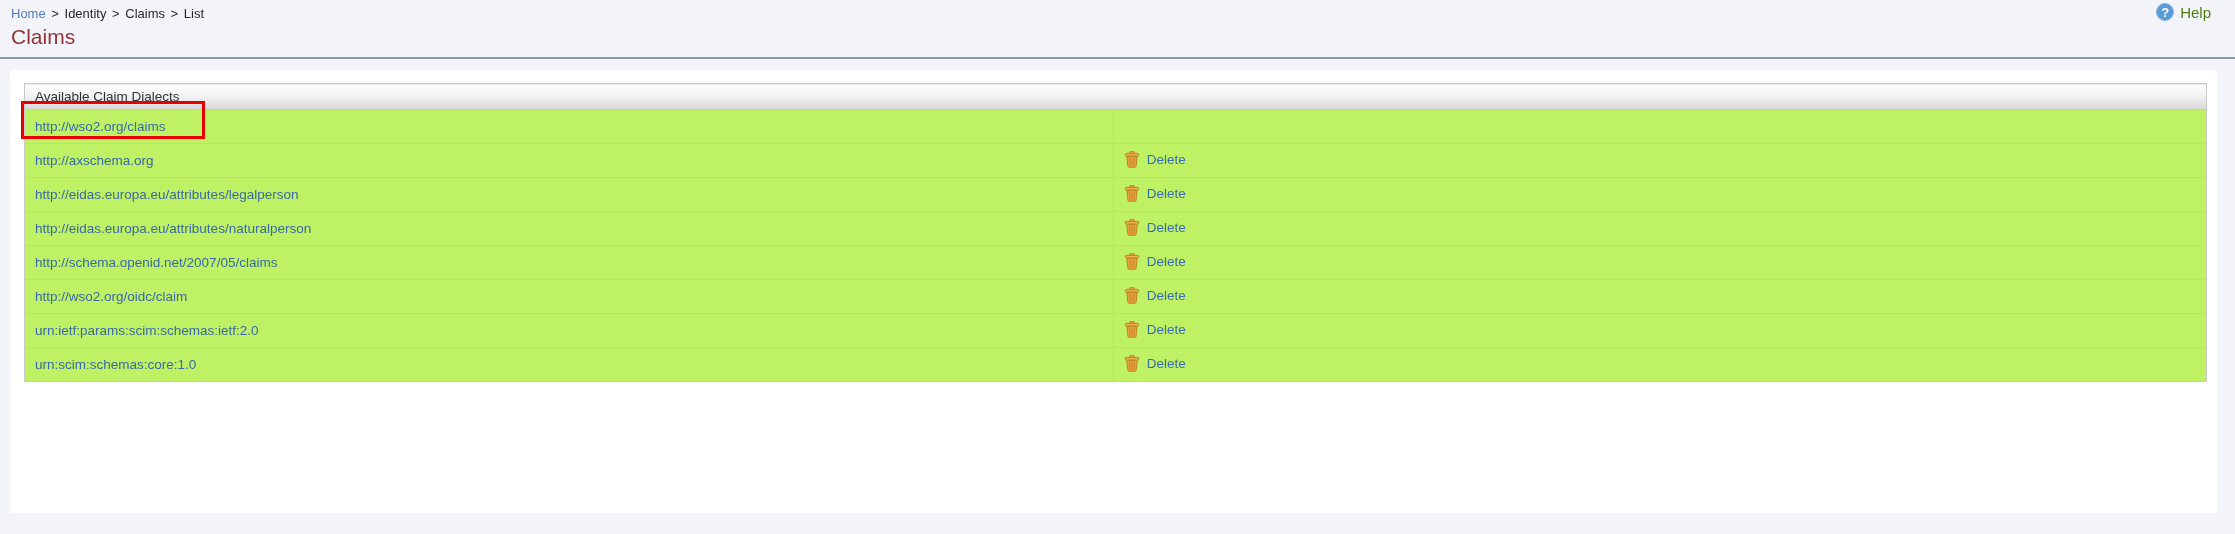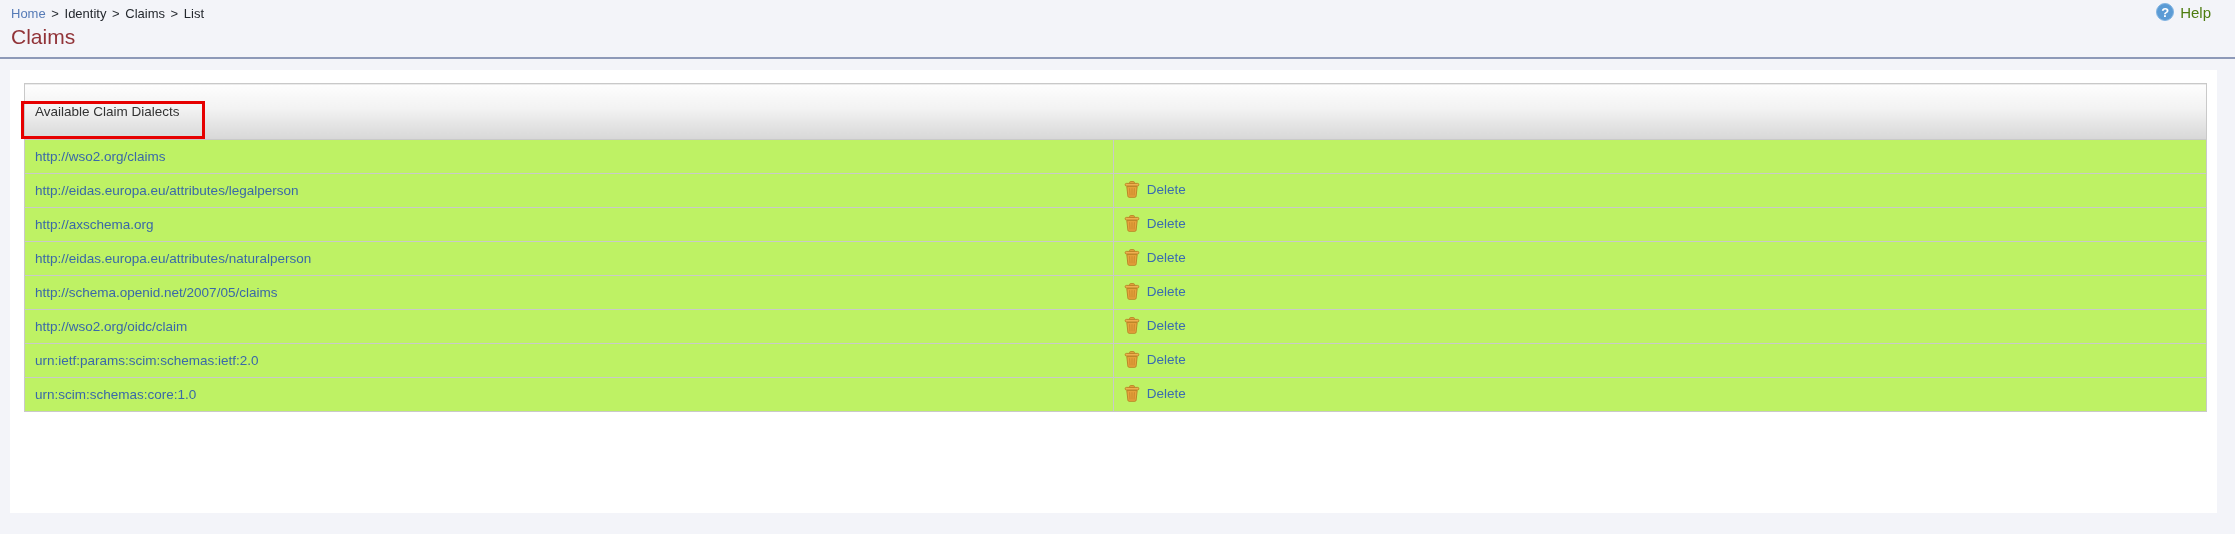--- a/index.html
+++ b/index.html
@@ -72,21 +72,21 @@
     border-collapse: collapse;
     border: 1px solid #c9c9c9;
     font-size: 13.5px;
   }
   table.dialect-table th {
     background: linear-gradient(to bottom, #fefefe 0%, #f2f2f2 45%, #d7d7d7 100%);
     border: 1px solid #c9c9c9;
     text-align: left;
     font-weight: normal;
     color: #333333;
-    padding: 20px 10px;
+    padding: 5px 10px;
     height: 26px;
   }
   table.dialect-table td {
     border: 1px solid #c9c9c9;
     padding: 0 10px;
     height: 34px;
     background: #bef264;
   }
   td.dialect-cell { width: 49.9%; }
   a.dialect-link {
@@ -141,42 +141,42 @@
     <td class="dialect-cell">
       <a class="dialect-link">http://wso2.org/claims</a>
     </td>
     <td class="action-cell">
       
     </td>
   </tr>
 
   <tr>
     <td class="dialect-cell">
+      <a class="dialect-link">http://axschema.org</a>
+    </td>
+    <td class="action-cell">
+      <a class="delete-link">
+        <span class="trash-icon">
+          <svg width="16" height="17" viewBox="0 0 16 17">
+            <rect x="5.6" y="0.6" width="4.8" height="2.2" rx="1" fill="#eaaa45" stroke="#b97e22" stroke-width="0.9"></rect>
+            <rect x="1.2" y="2.4" width="13.6" height="2.6" rx="1.2" fill="#efb050" stroke="#b97e22" stroke-width="0.9"></rect>
+            <path d="M2.8 5.6 h10.4 l-1.1 9.6 a1.2 1.2 0 0 1 -1.2 1.1 h-5.8 a1.2 1.2 0 0 1 -1.2 -1.1 z" fill="#e8a33d" stroke="#b97e22" stroke-width="0.9"></path>
+            <line x1="5.7" y1="7.2" x2="6" y2="14.6" stroke="#c8872a" stroke-width="1"></line>
+            <line x1="8" y1="7.2" x2="8" y2="14.6" stroke="#c8872a" stroke-width="1"></line>
+            <line x1="10.3" y1="7.2" x2="10" y2="14.6" stroke="#c8872a" stroke-width="1"></line>
+          </svg>
+        </span>
+        <span>Delete</span>
+      </a>
+    </td>
+  </tr>
+
+  <tr>
+    <td class="dialect-cell">
       <a class="dialect-link">http://eidas.europa.eu/attributes/legalperson</a>
-    </td>
-    <td class="action-cell">
-      <a class="delete-link">
-        <span class="trash-icon">
-          <svg width="16" height="17" viewBox="0 0 16 17">
-            <rect x="5.6" y="0.6" width="4.8" height="2.2" rx="1" fill="#eaaa45" stroke="#b97e22" stroke-width="0.9"></rect>
-            <rect x="1.2" y="2.4" width="13.6" height="2.6" rx="1.2" fill="#efb050" stroke="#b97e22" stroke-width="0.9"></rect>
-            <path d="M2.8 5.6 h10.4 l-1.1 9.6 a1.2 1.2 0 0 1 -1.2 1.1 h-5.8 a1.2 1.2 0 0 1 -1.2 -1.1 z" fill="#e8a33d" stroke="#b97e22" stroke-width="0.9"></path>
-            <line x1="5.7" y1="7.2" x2="6" y2="14.6" stroke="#c8872a" stroke-width="1"></line>
-            <line x1="8" y1="7.2" x2="8" y2="14.6" stroke="#c8872a" stroke-width="1"></line>
-            <line x1="10.3" y1="7.2" x2="10" y2="14.6" stroke="#c8872a" stroke-width="1"></line>
-          </svg>
-        </span>
-        <span>Delete</span>
-      </a>
-    </td>
-  </tr>
-
-  <tr>
-    <td class="dialect-cell">
-      <a class="dialect-link">http://axschema.org</a>
     </td>
     <td class="action-cell">
       <a class="delete-link">
         <span class="trash-icon">
           <svg width="16" height="17" viewBox="0 0 16 17">
             <rect x="5.6" y="0.6" width="4.8" height="2.2" rx="1" fill="#eaaa45" stroke="#b97e22" stroke-width="0.9"></rect>
             <rect x="1.2" y="2.4" width="13.6" height="2.6" rx="1.2" fill="#efb050" stroke="#b97e22" stroke-width="0.9"></rect>
             <path d="M2.8 5.6 h10.4 l-1.1 9.6 a1.2 1.2 0 0 1 -1.2 1.1 h-5.8 a1.2 1.2 0 0 1 -1.2 -1.1 z" fill="#e8a33d" stroke="#b97e22" stroke-width="0.9"></path>
             <line x1="5.7" y1="7.2" x2="6" y2="14.6" stroke="#c8872a" stroke-width="1"></line>
             <line x1="8" y1="7.2" x2="8" y2="14.6" stroke="#c8872a" stroke-width="1"></line>

